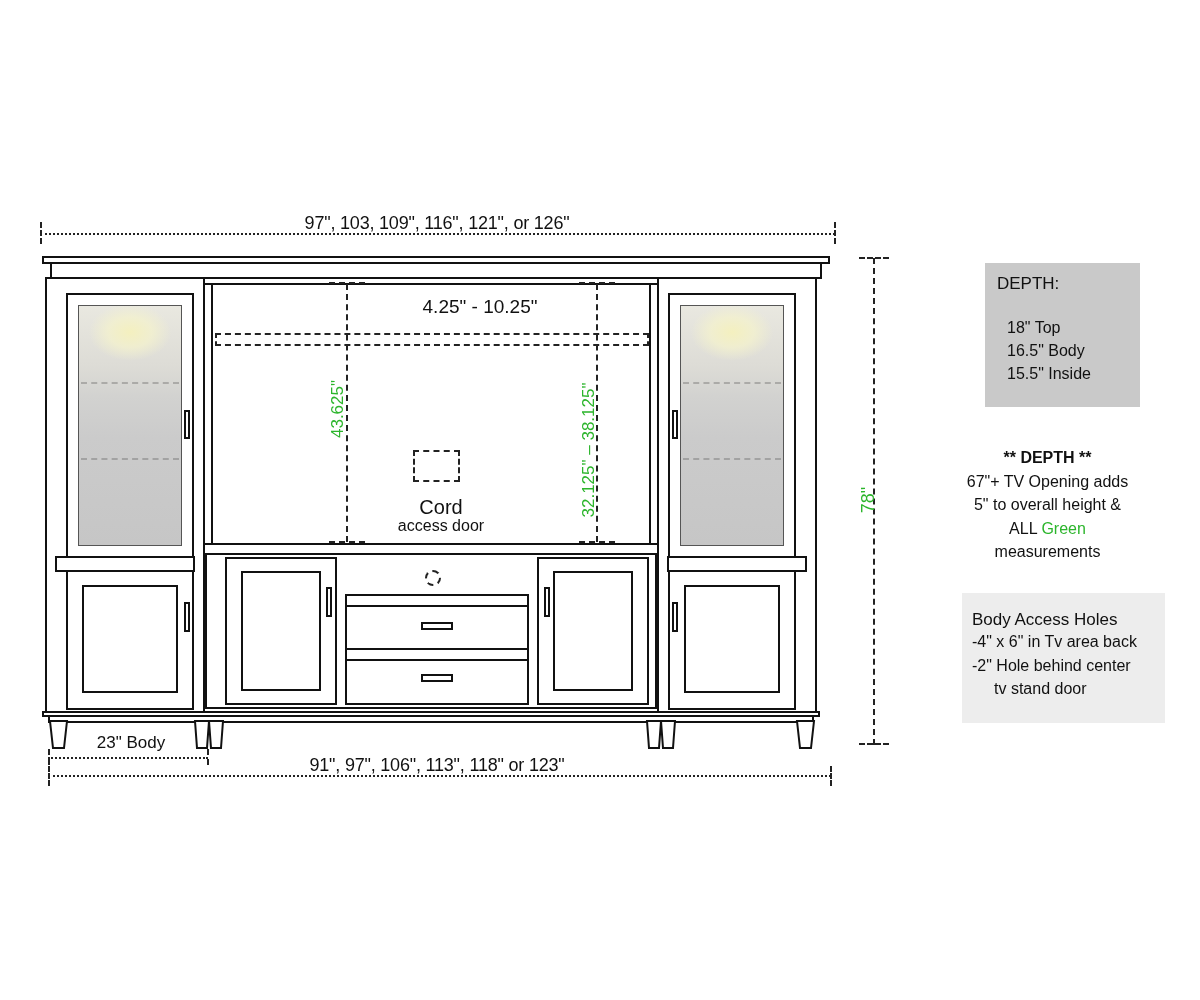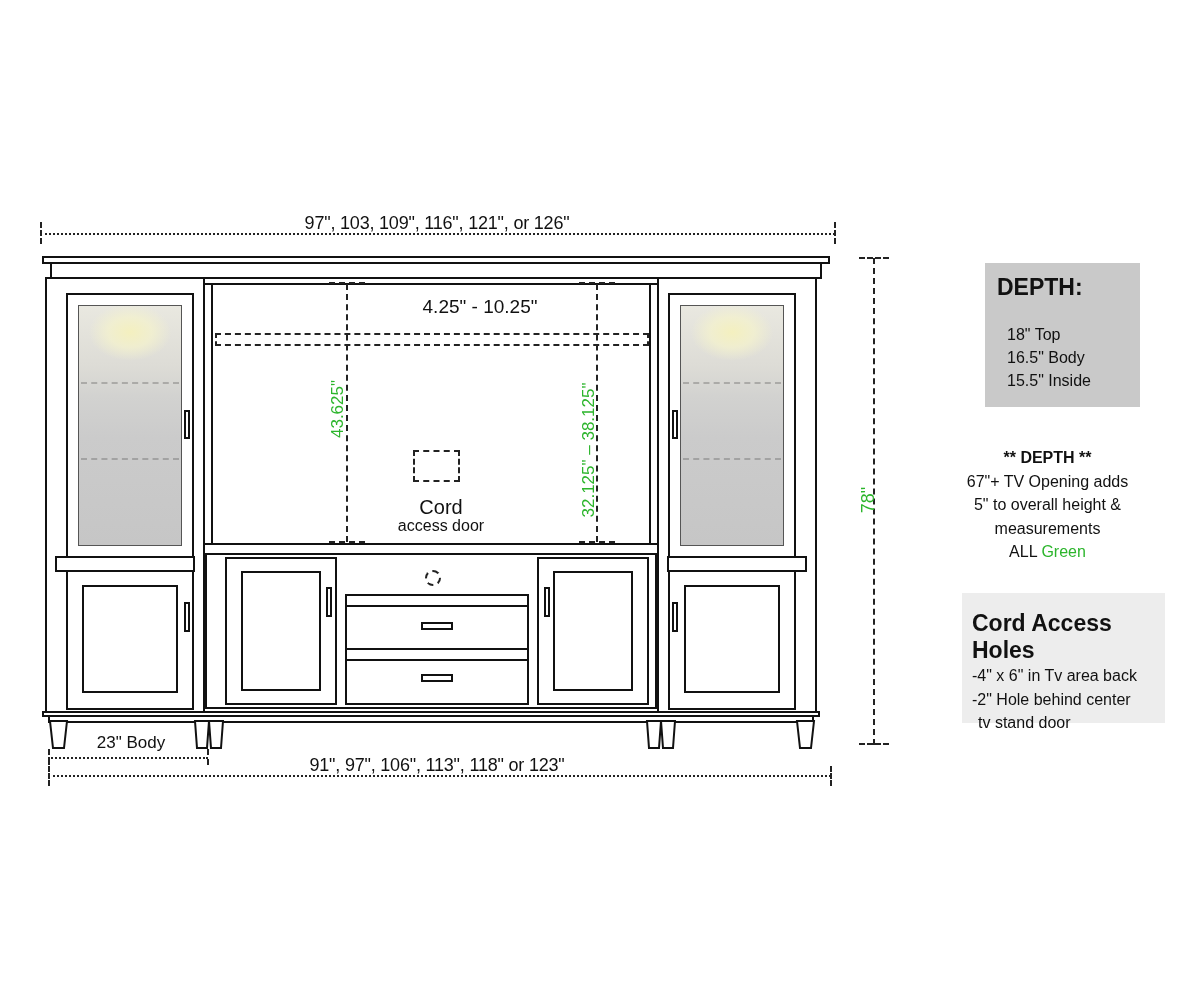--- a/index.html
+++ b/index.html
@@ -20,21 +20,21 @@
   .dim-text{font-size:18px;letter-spacing:-0.2px;}
   .handle{border:2px solid #111;background:#fff;}
   .glass{
     border:1px solid #555;
     background:
       radial-gradient(55px 38px at 50% 11%, #f4f0bf 0%, rgba(244,242,205,0.75) 40%, rgba(235,235,225,0) 75%),
       linear-gradient(180deg, #e9e8e0 0%, #dddcd6 25%, #d2d2d0 38%, #cbcbcb 55%, #c6c6c6 100%);
   }
   .glass-shelf{position:absolute;left:2px;right:2px;border-top:2px dashed rgba(90,90,90,0.35);}
   .dash-rect{border:2px dashed #222;background:transparent;}
-  .panel-title{font-weight:bold;font-size:23px;}
+  .panel-title{font-weight:normal;font-size:17px;}
   .panel-line{font-size:16px;line-height:23px;}
   .note-line{font-size:16px;line-height:23.5px;}
 </style>
 </head>
 <body>
 
 <div id="canvas">
 
   <div class="abs lbl dim-text center" style="left:137px;top:213px;width:600px;">97", 103, 109", 116", 121", or 126"</div>
   <div class="abs dot-h" style="left:40px;top:233px;width:795px;"></div>
@@ -140,24 +140,24 @@
       <div class="panel-line">18" Top</div>
       <div class="panel-line">16.5" Body</div>
       <div class="panel-line">15.5" Inside</div>
     </div>
   </div>
 
   <div class="abs center" style="left:935px;top:446px;width:225px;">
     <div class="note-line" style="font-weight:bold;">** DEPTH **</div>
     <div class="note-line">67"+ TV Opening adds</div>
     <div class="note-line">5" to overall height &amp;</div>
+    <div class="note-line"><span>ALL </span><span class="green">Green</span></div>
     <div class="note-line">measurements</div>
-    <div class="note-line"><span>ALL </span><span class="green">Green</span></div>
   </div>
 
   <div class="abs" style="left:962px;top:593px;width:203px;height:130px;background:#ededed;">
-    <div class="panel-title" style="margin:17px 0 0 10px;">Cord Access Holes</div>
+    <div class="panel-title" style="margin:17px 0 0 10px;">Body Access Holes</div>
     <div class="note-line" style="margin-left:10px;">-4" x 6" in Tv area back</div>
     <div class="note-line" style="margin-left:10px;">-2" Hole behind center</div>
-    <div class="note-line" style="margin-left:16px;">tv stand door</div>
+    <div class="note-line" style="margin-left:32px;">tv stand door</div>
   </div>
 
 </div>
 
 </body></html>

